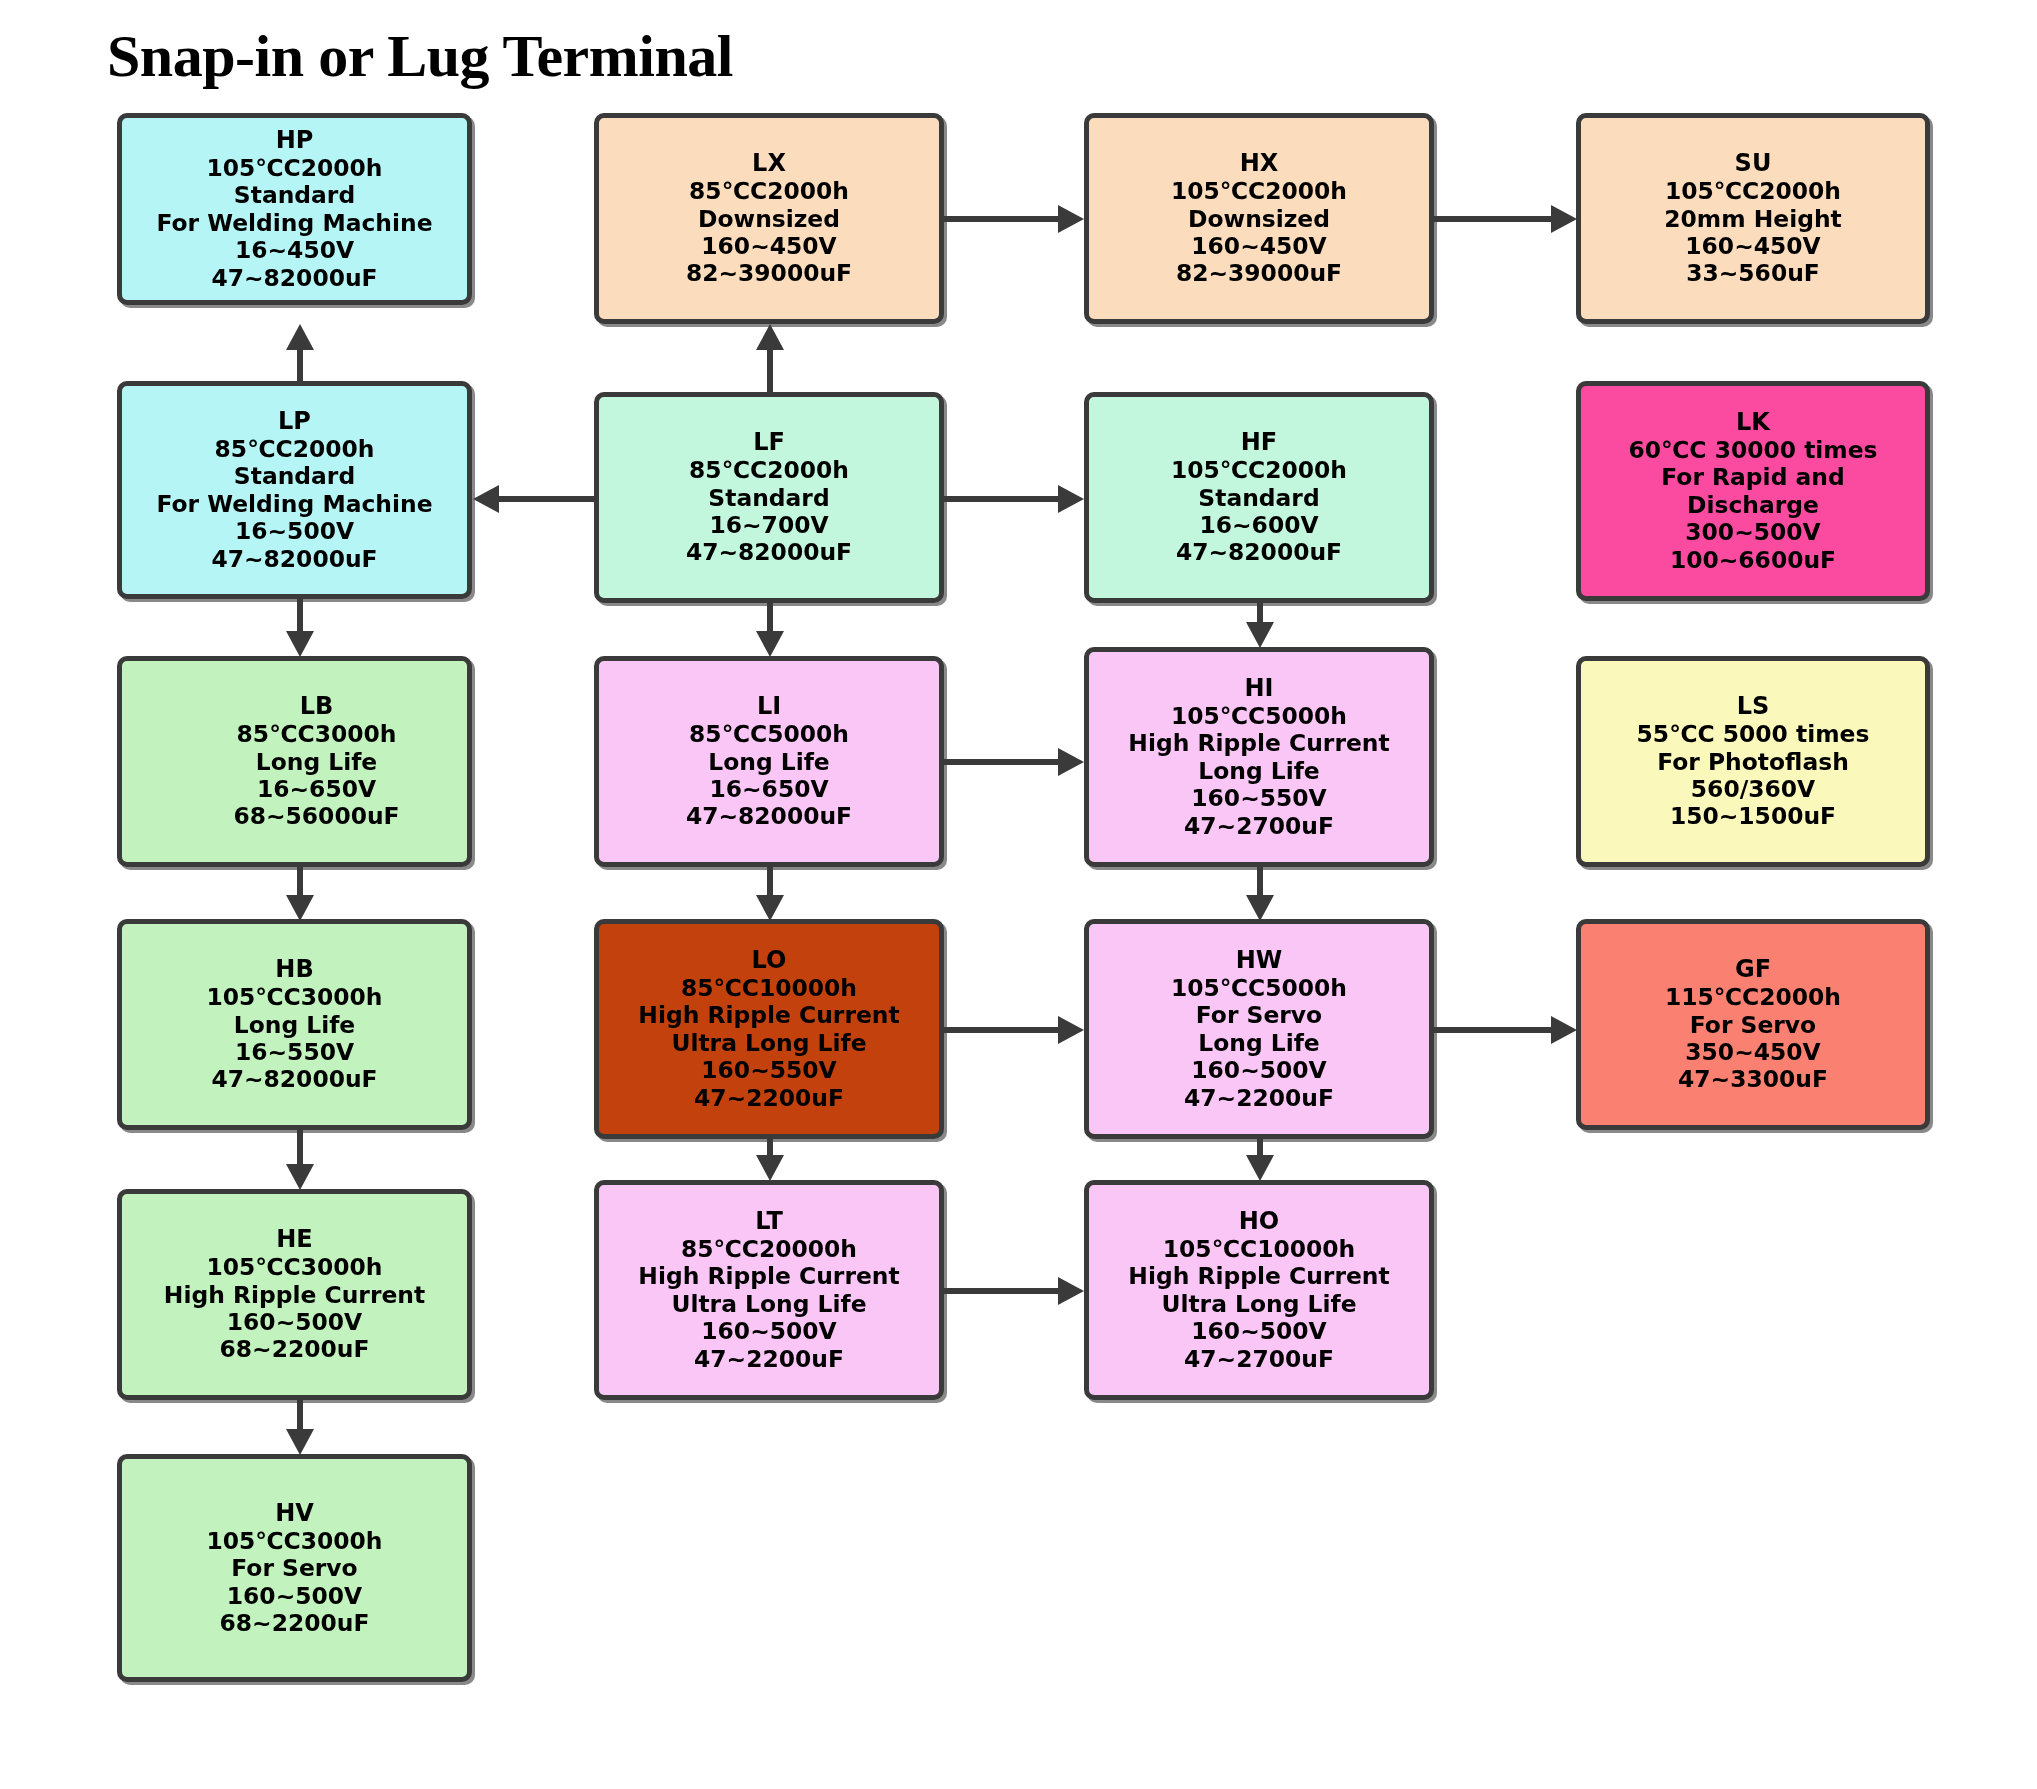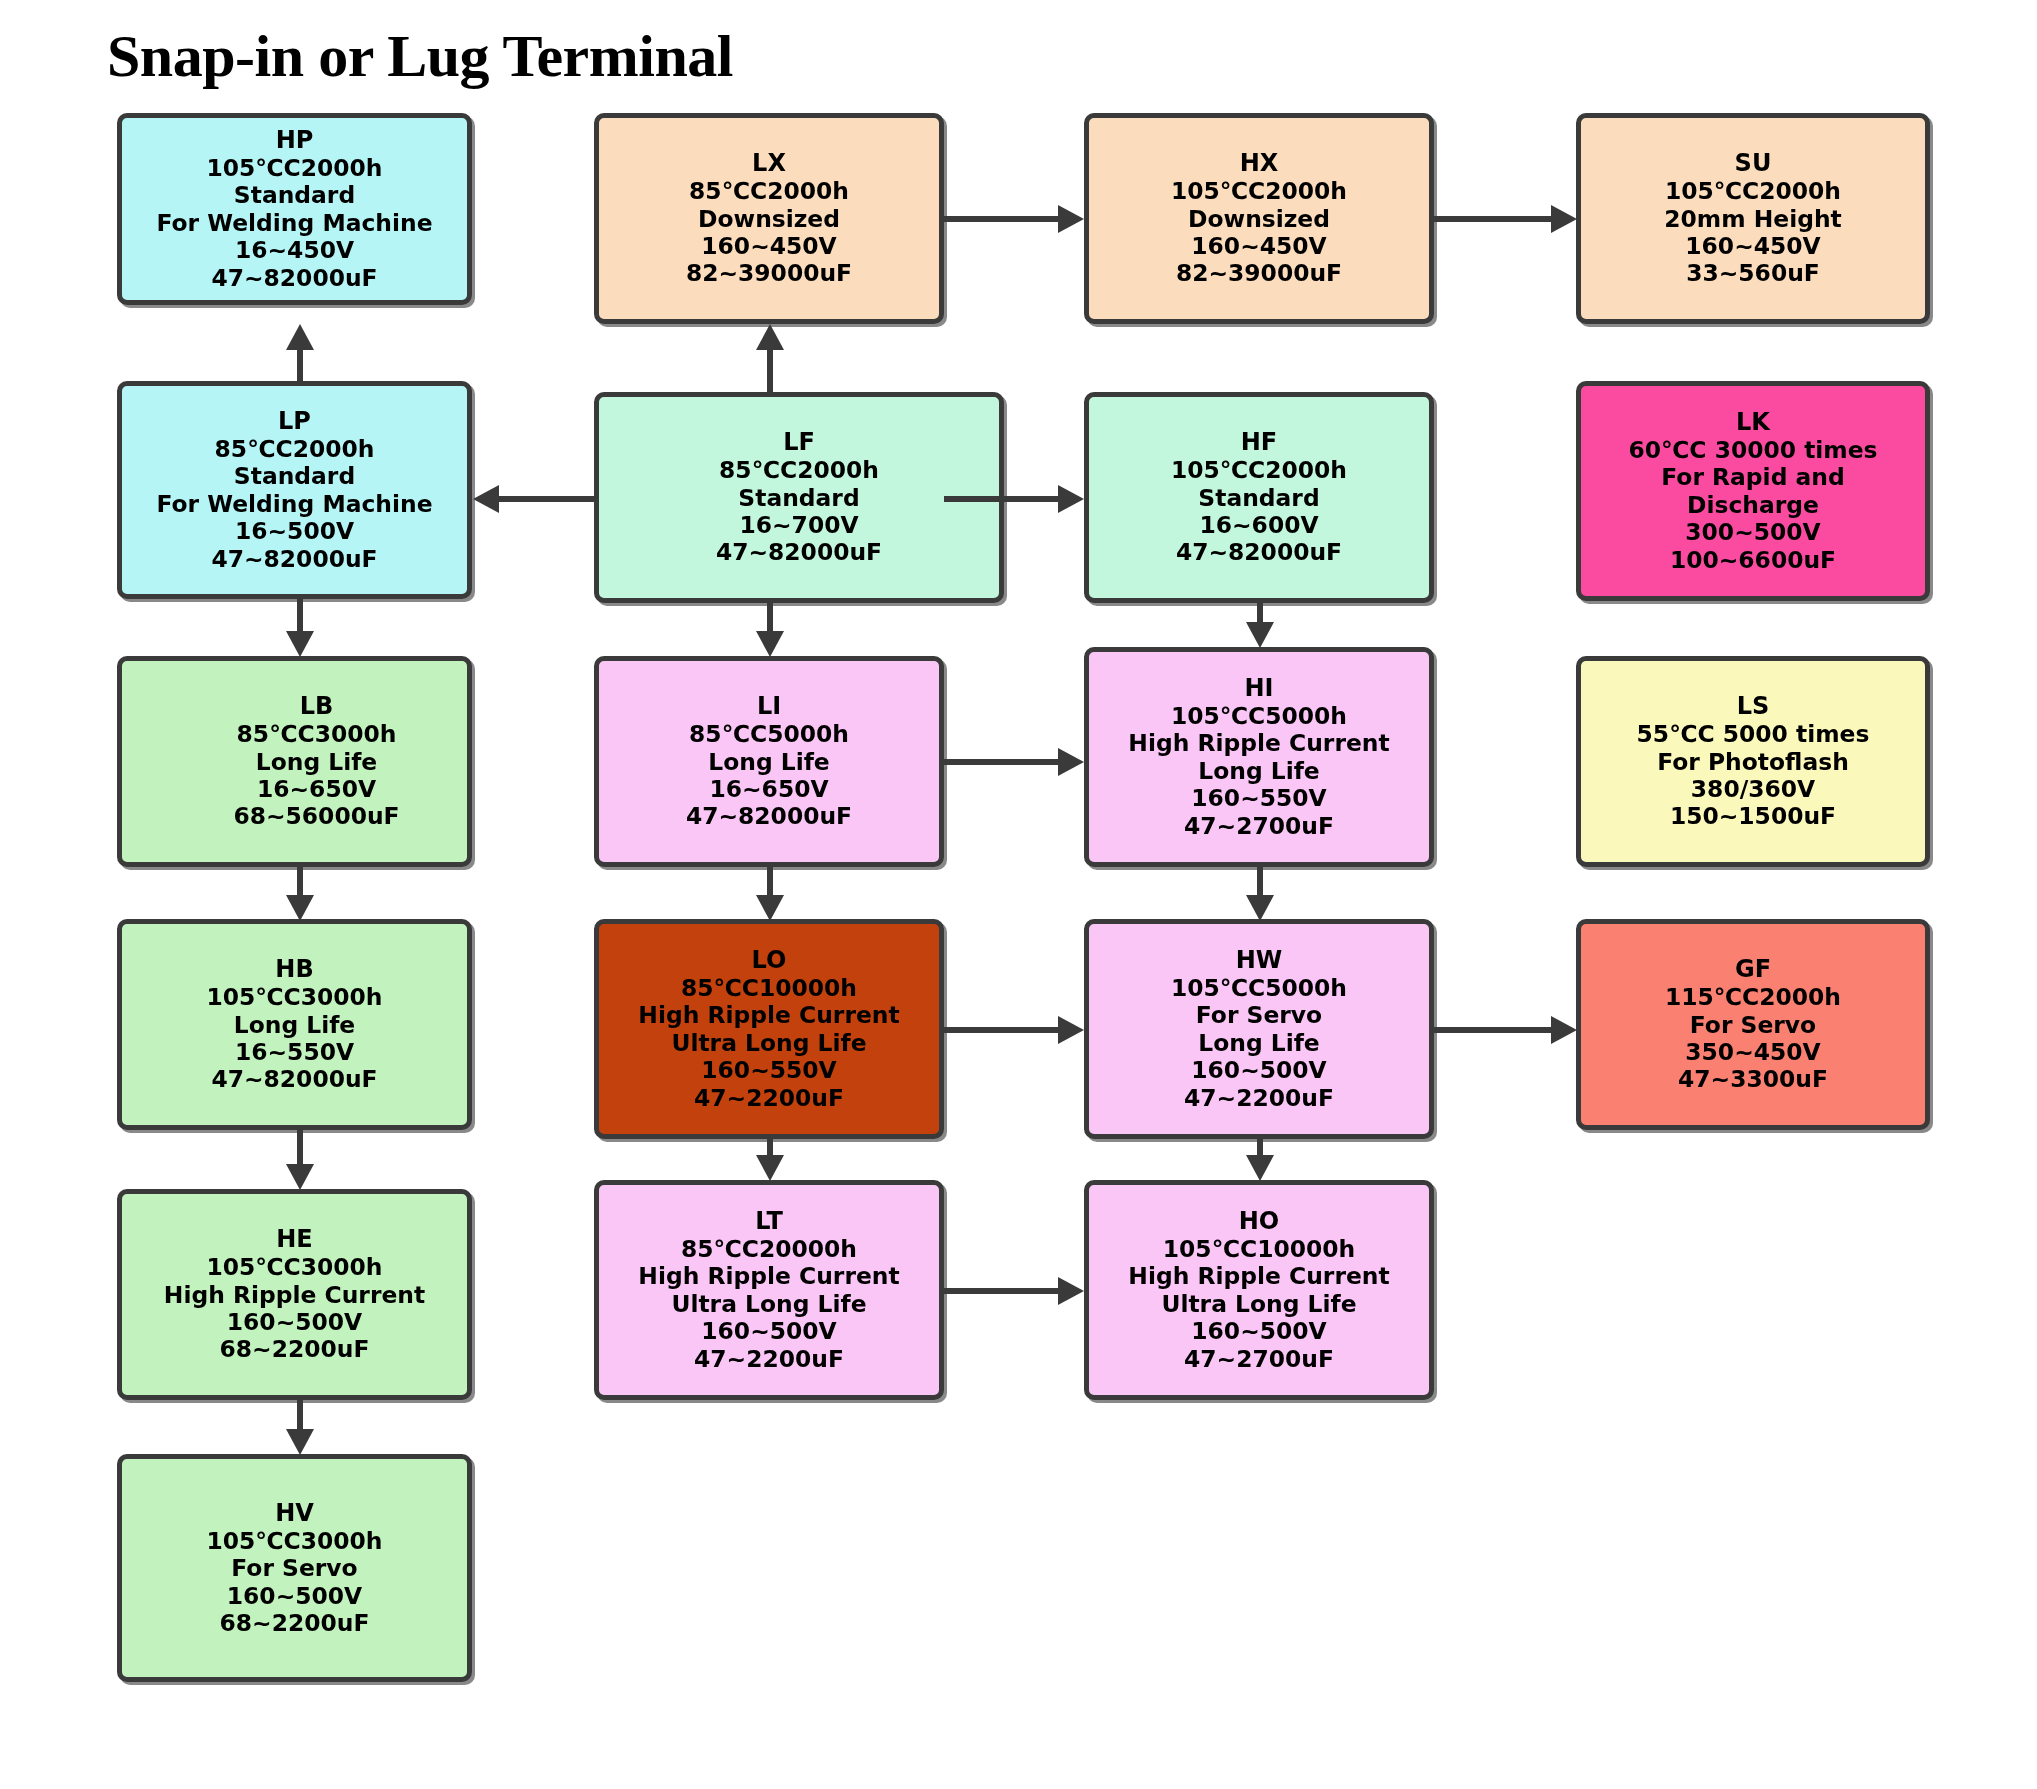--- a/index.html
+++ b/index.html
@@ -151,21 +151,21 @@
         <div class="ln">33~560uF</div>
       </div>
       <div class="node" style="left: 117px; top: 381px; width: 355px; height: 218px; background: rgb(182, 245, 245);">
         <div class="code">LP</div>
         <div class="ln">85℃C2000h</div>
         <div class="ln">Standard</div>
         <div class="ln">For Welding Machine</div>
         <div class="ln">16~500V</div>
         <div class="ln">47~82000uF</div>
       </div>
-      <div class="node" style="left: 594px; top: 392px; width: 410px; height: 211px; background: rgb(195, 247, 221);">
+      <div class="node" style="left: 594px; top: 392px; width: 350px; height: 211px; background: rgb(195, 247, 221);">
         <div class="code">LF</div>
         <div class="ln">85℃C2000h</div>
         <div class="ln">Standard</div>
         <div class="ln">16~700V</div>
         <div class="ln">47~82000uF</div>
       </div>
       <div class="node" style="left: 1084px; top: 392px; width: 350px; height: 211px; background: rgb(195, 247, 221);">
         <div class="code">HF</div>
         <div class="ln">105℃C2000h</div>
         <div class="ln">Standard</div>
@@ -199,21 +199,21 @@
         <div class="ln">105℃C5000h</div>
         <div class="ln">High Ripple Current</div>
         <div class="ln">Long Life</div>
         <div class="ln">160~550V</div>
         <div class="ln">47~2700uF</div>
       </div>
       <div class="node" style="left: 1576px; top: 656px; width: 354px; height: 211px; background: rgb(251, 248, 188);">
         <div class="code">LS</div>
         <div class="ln">55℃C 5000 times</div>
         <div class="ln">For Photoflash</div>
-        <div class="ln">380/360V</div>
+        <div class="ln">560/360V</div>
         <div class="ln">150~1500uF</div>
       </div>
       <div class="node" style="left: 117px; top: 919px; width: 355px; height: 211px; background: rgb(194, 242, 189);">
         <div class="code">HB</div>
         <div class="ln">105℃C3000h</div>
         <div class="ln">Long Life</div>
         <div class="ln">16~550V</div>
         <div class="ln">47~82000uF</div>
       </div>
       <div class="node" style="left: 594px; top: 919px; width: 350px; height: 220px; background: #c2410c;">

